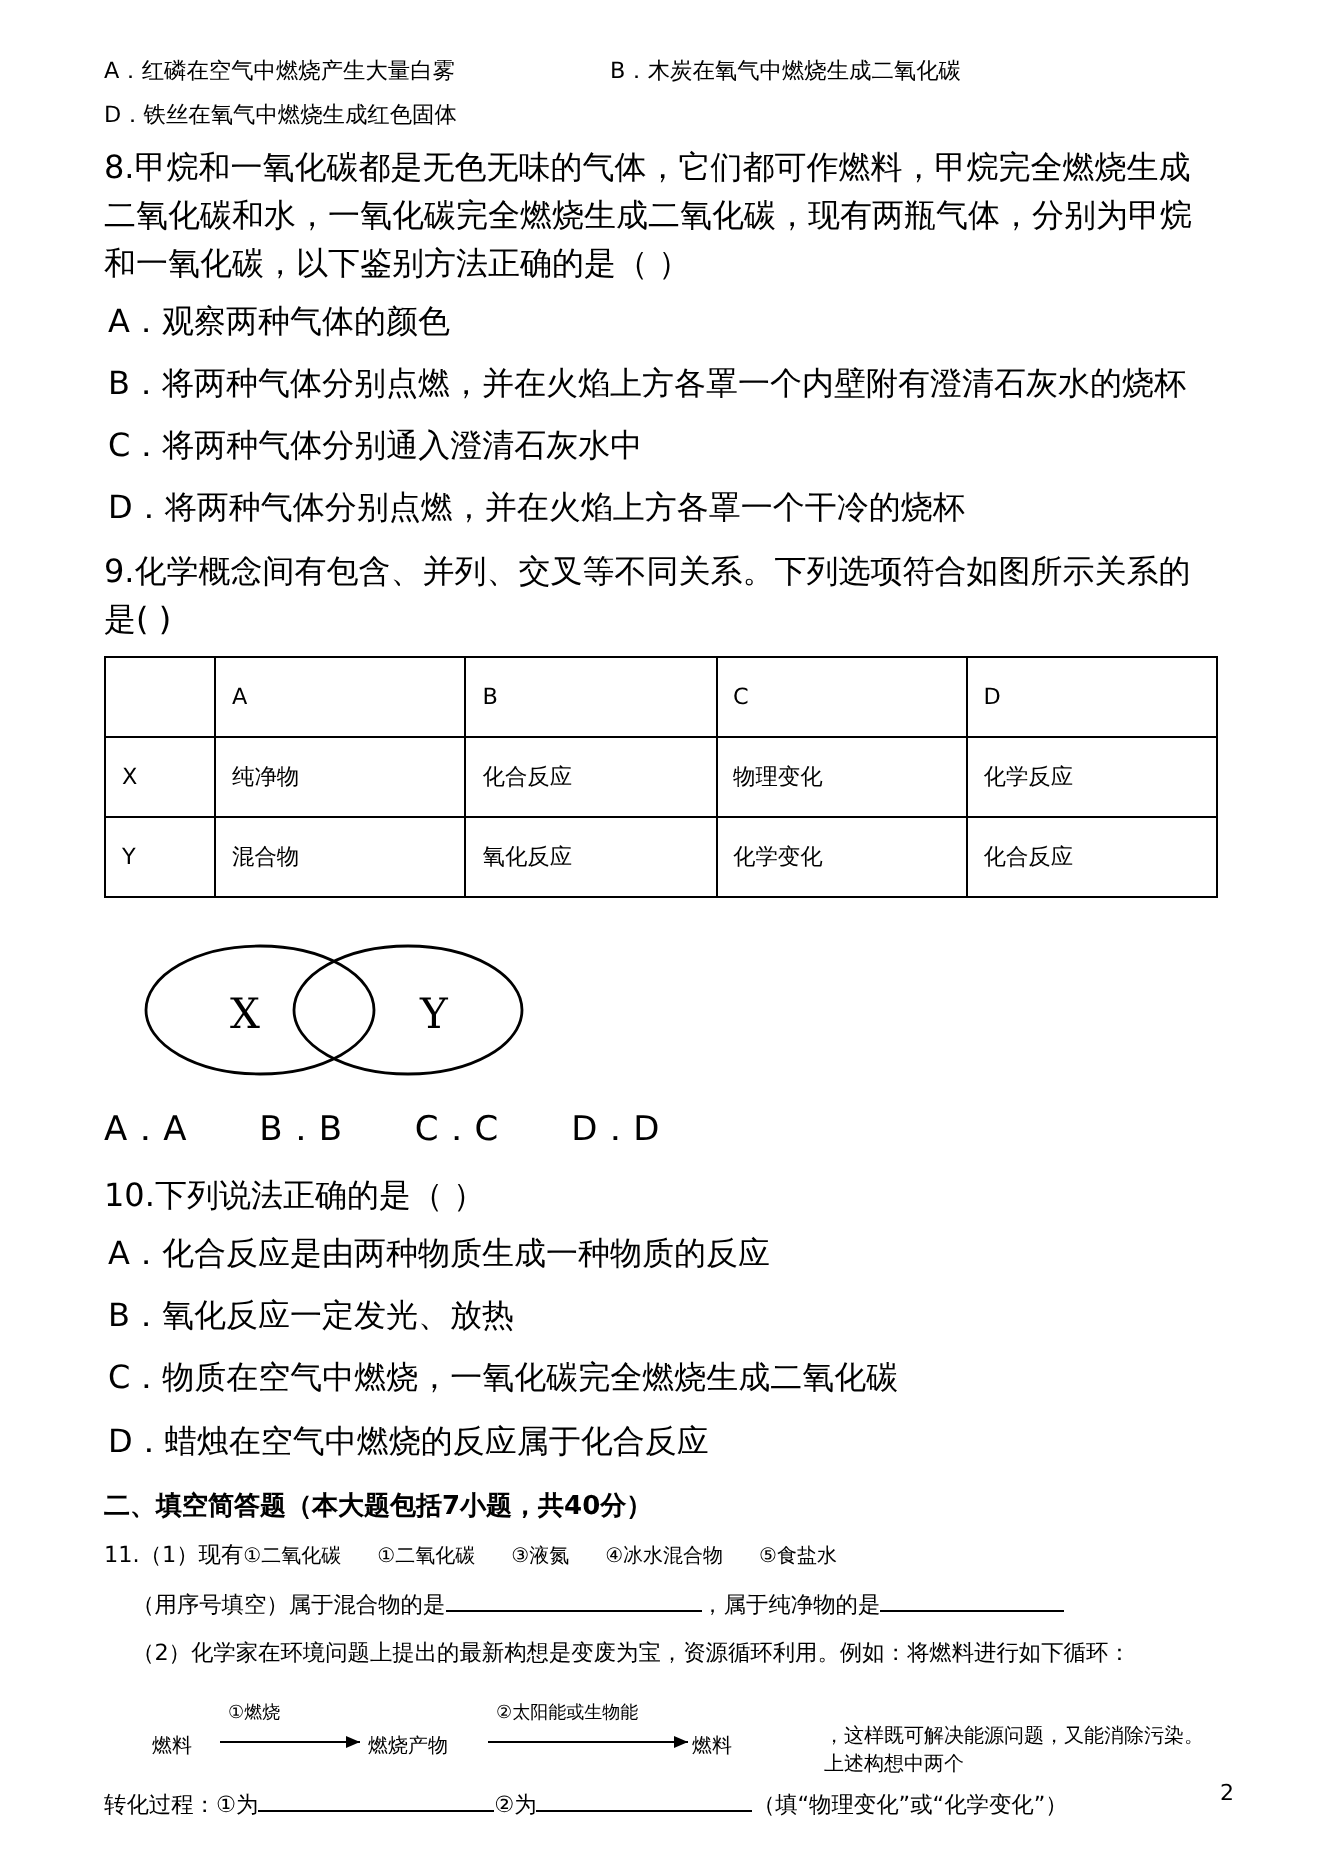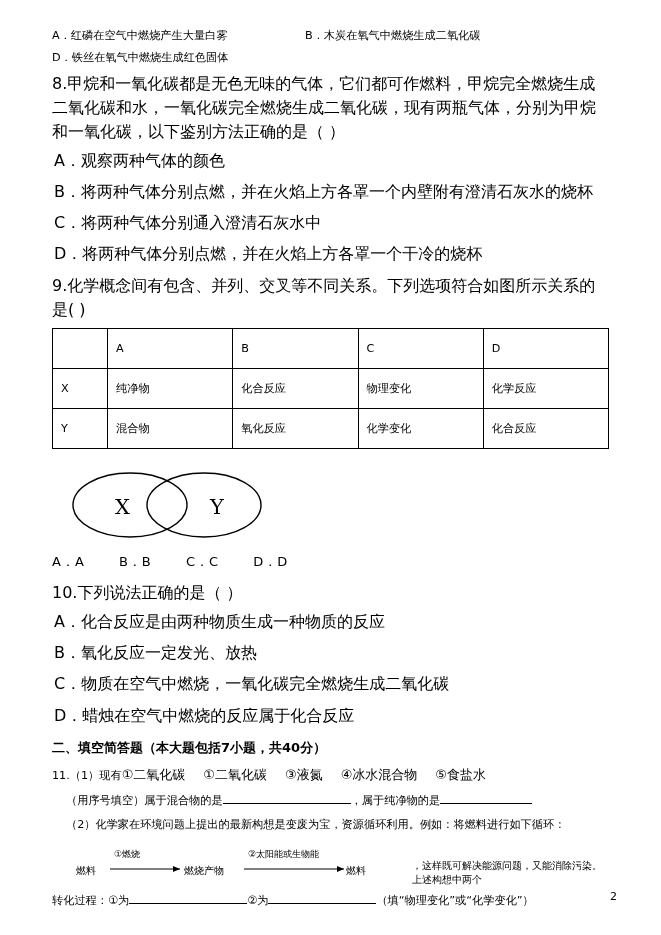--- a/index.html
+++ b/index.html
@@ -65,37 +65,37 @@
     vertical-align: middle;
   }
   td.c0 { width: 38px; }
   .venn {
     position: relative;
     height: 88px;
     margin: 14px 0 2px 0;
   }
   .venn svg { display: block; }
   .answers-row {
-    font-size: 13px;
+    font-size: 17px;
     margin: 2px 0 10px 0;
     letter-spacing: 0.5px;
   }
   .answers-row span { margin-right: 30px; }
   .section-title {
     font-size: 13px;
     font-weight: bold;
     margin: 12px 0 8px 0;
   }
   .fill-line {
     font-size: 11.2px;
     line-height: 1.5;
     margin: 0 0 7px 0;
   }
   .fill-line .it { margin-right: 18px; }
-  .circled { font-size: 13px; }
+  .circled { font-size: 10px; }
   .blank-u {
     display: inline-block;
     border-bottom: 1px solid #000;
     height: 12px;
   }
   .diagram {
     margin: 4px 0 4px 0;
     position: relative;
     height: 46px;
     font-size: 10px;

